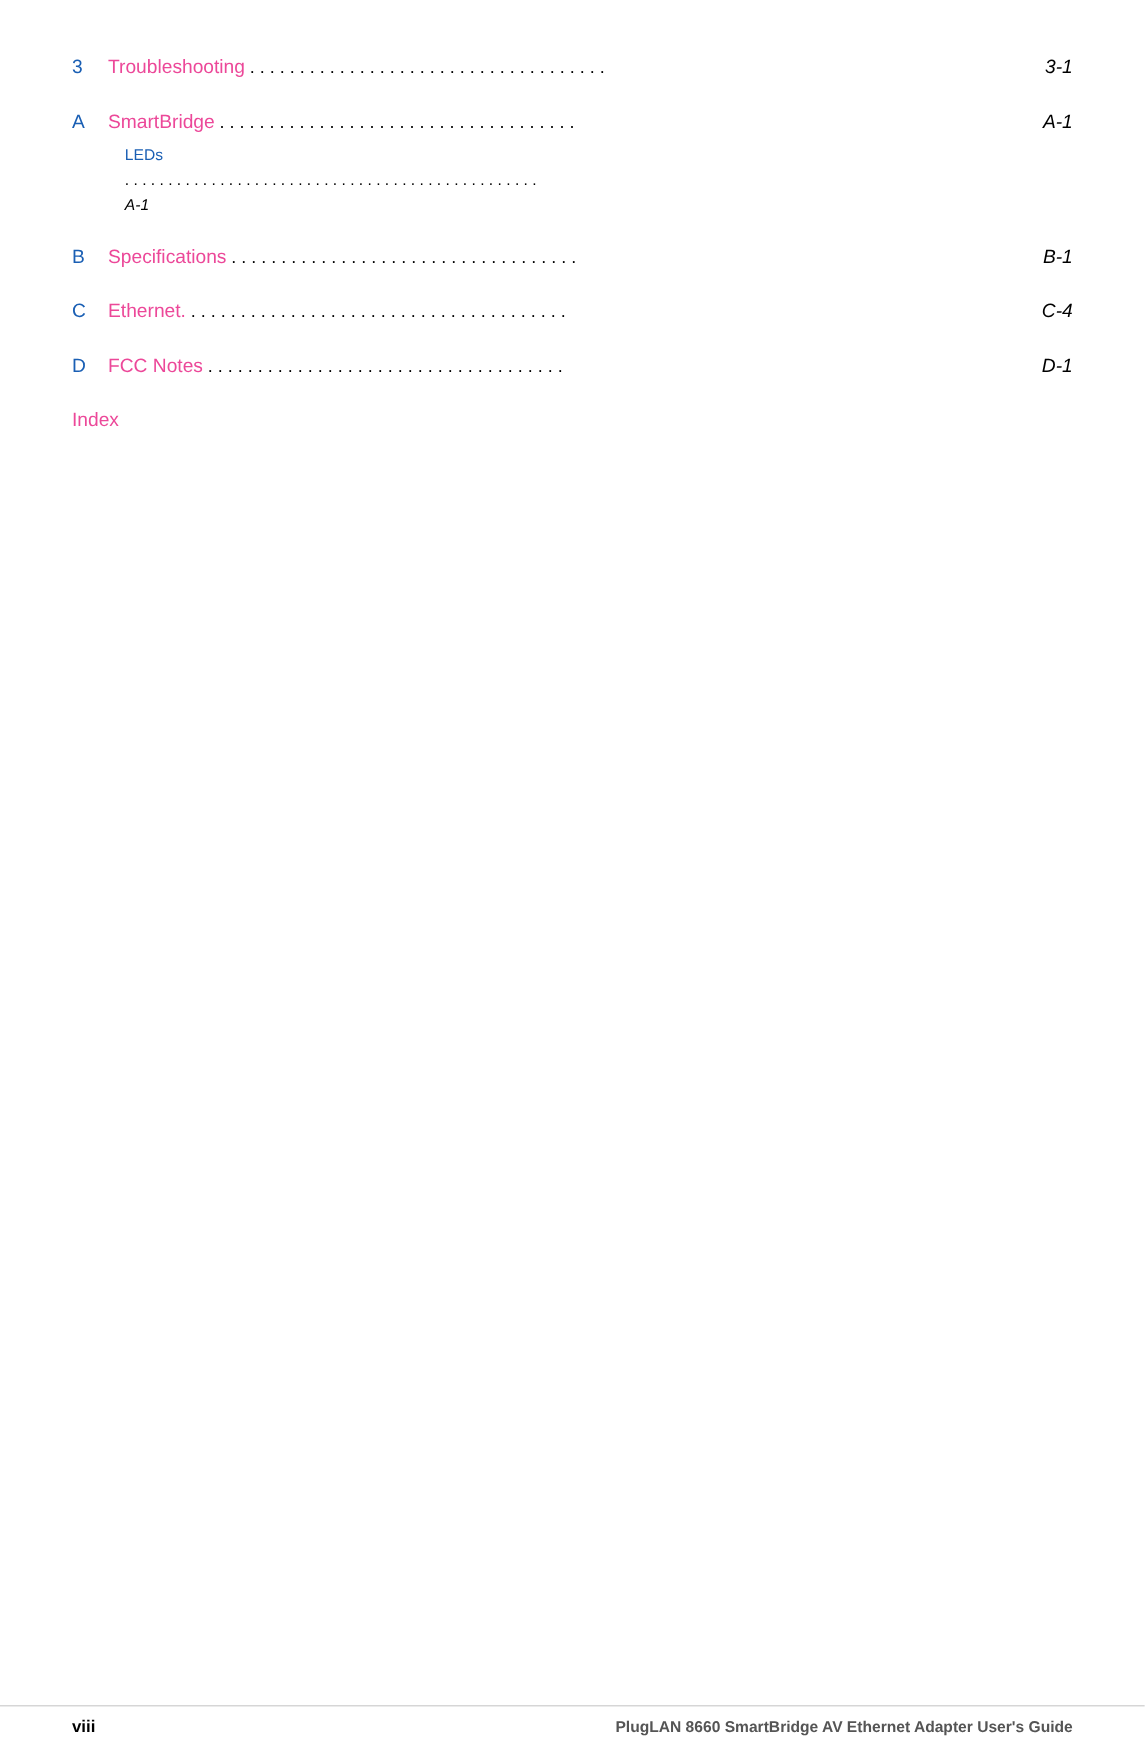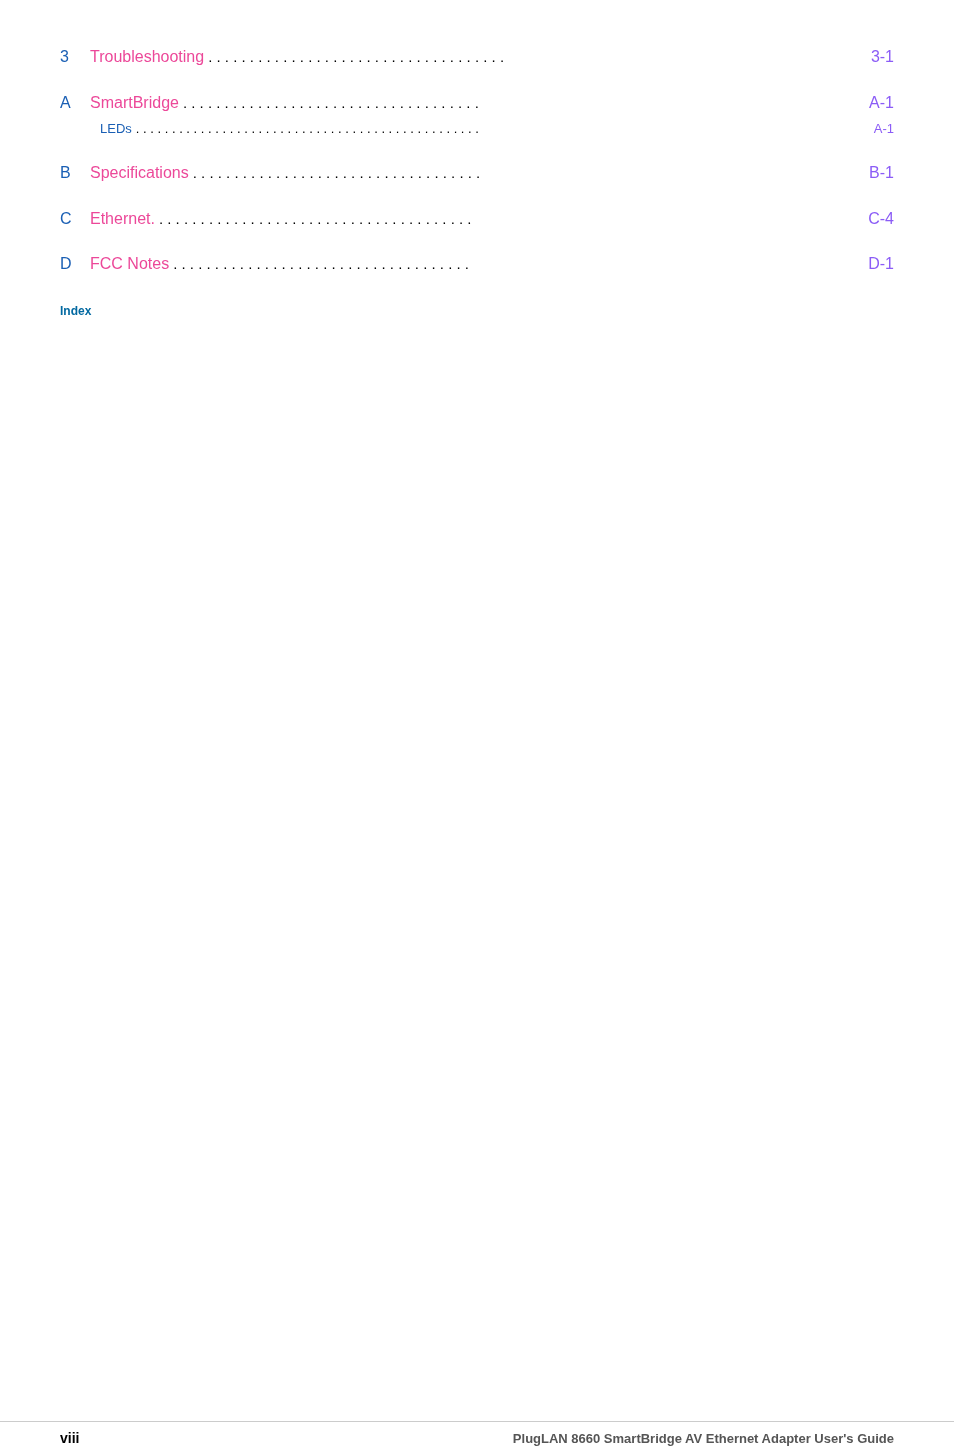--- a/index.html
+++ b/index.html
@@ -32,20 +32,21 @@
 
     .toc-entry.chapter {
       margin-bottom: 4px;
       margin-top: 14px;
     }
 
     .toc-entry.sub {
       padding-left: 40px;
       font-size: 13px;
       margin-bottom: 3px;
+      flex-direction: column;
     }
 
     .toc-label {
       color: #ec4899;
       white-space: nowrap;
     }
 
     .toc-label.chapter {
       font-size: 16px;
       font-weight: normal;
@@ -63,22 +64,23 @@
       font-size: 15px;
       margin: 0 4px;
       white-space: nowrap;
     }
 
     .toc-dots.sub {
       font-size: 13px;
     }
 
     .toc-page {
-      color: #8b5cf6;
+      color: #000000;
       white-space: nowrap;
+      font-style: italic;
     }
 
     .toc-page.chapter {
       font-size: 16px;
     }
 
     .toc-page.sub {
       font-size: 13px;
     }
 
@@ -86,23 +88,22 @@
       min-width: 30px;
       color: #1a5fb4;
       font-size: 16px;
     }
 
     .index-entry {
       margin-top: 24px;
     }
 
     .index-label {
-      color: #0369a1;
-      font-size: 12px;
-      font-weight: bold;
+      color: #ec4899;
+      font-size: 16px;
     }
 
     .page-footer {
       position: absolute;
       bottom: 0;
       left: 0;
       right: 0;
       border-top: 1px solid #cccccc;
       display: flex;
       justify-content: space-between;

